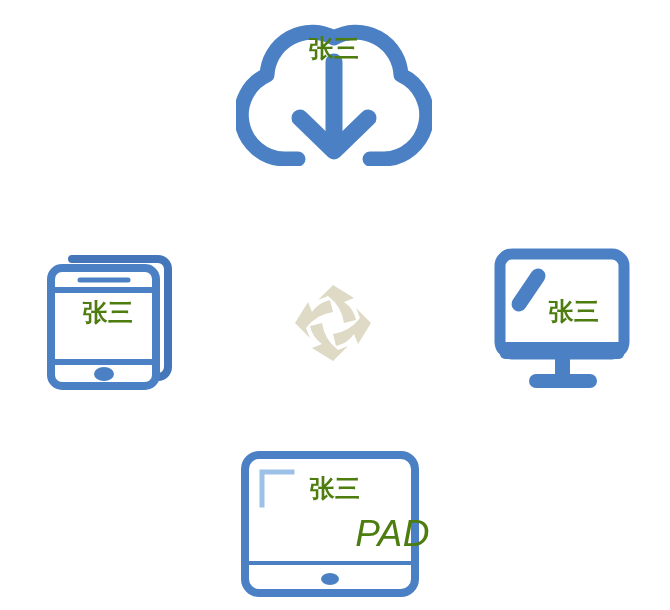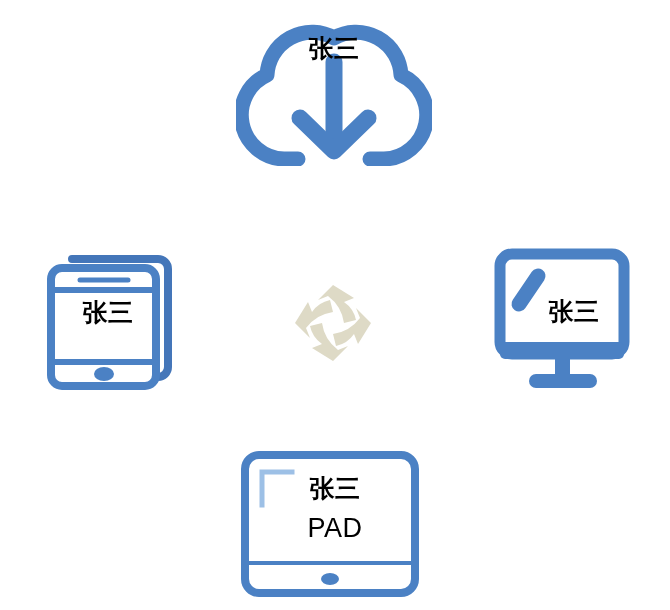--- a/index.html
+++ b/index.html
@@ -15,21 +15,21 @@
     width: 670px;
     height: 610px;
     background: #ffffff;
     overflow: hidden;
   }
   .node {
     position: absolute;
   }
   .label {
     position: absolute;
-    color: #000000;
+    color: #4d7c0f;
     font-family: "Liberation Sans", "DejaVu Sans", sans-serif;
     white-space: nowrap;
     line-height: 1;
     letter-spacing: 0.5px;
   }
   
   #cloud-node { left: 236px; top: 14px; width: 196px; height: 152px; }
   #cloud-label {
     left: 236px; top: 36px; width: 196px;
     text-align: center;
@@ -55,23 +55,24 @@
   
   #pad-node { left: 240px; top: 450px; width: 180px; height: 148px; }
   #pad-label-name {
     left: 240px; top: 476px; width: 190px;
     text-align: center;
     font-size: 25px;
     font-weight: 600;
   }
   #pad-label-kind {
     left: 240px; top: 515px; width: 190px;
-    text-align: center;
-    font-size: 27px;
+    text-align: right;
+    font-size: 37px;
     font-weight: 500;
+    font-style: italic;
   }
   
   #sync-node { left: 268px; top: 258px; width: 130px; height: 130px; }
 </style>
 </head>
 <body>
 
 <div id="stage">
 
   <div class="node" id="cloud-node">

